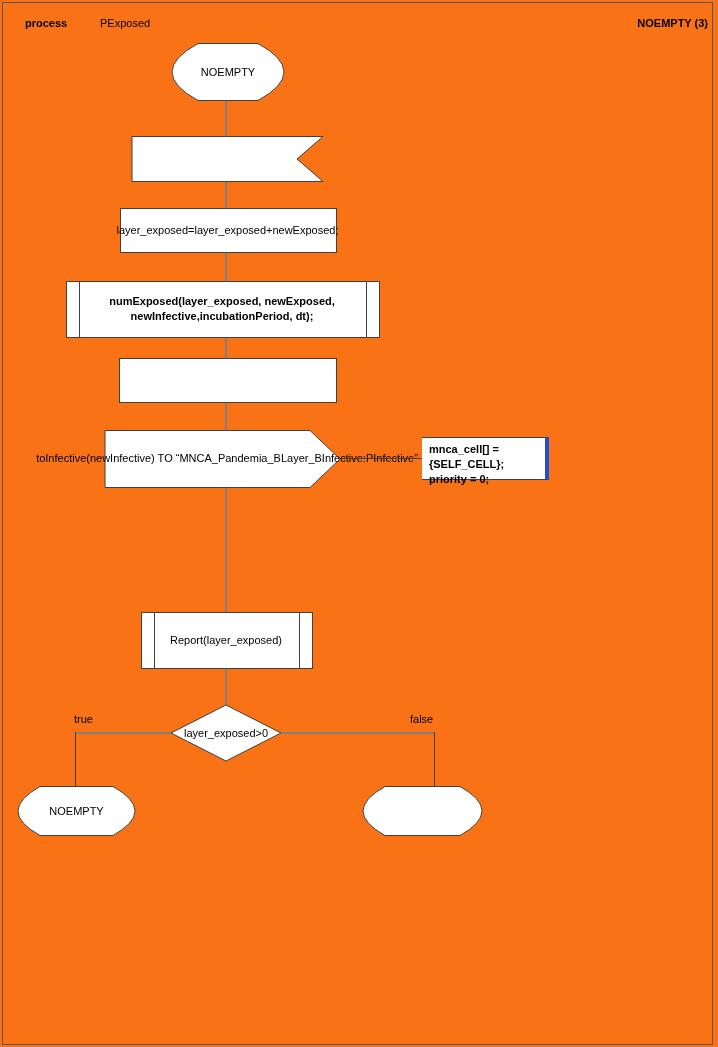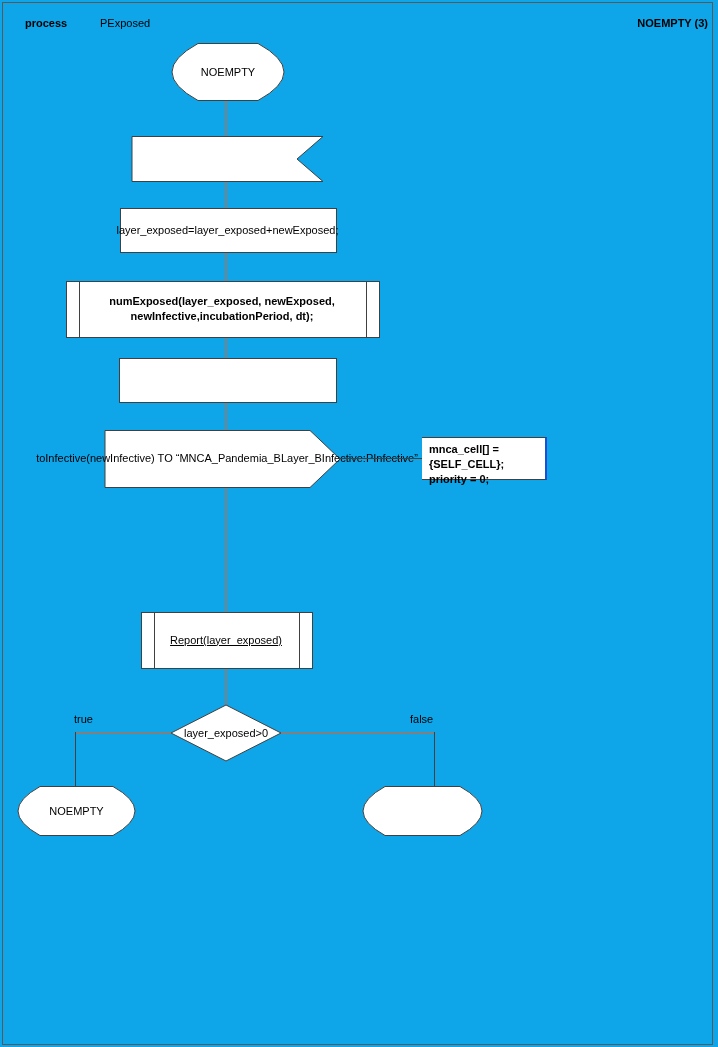--- a/index.html
+++ b/index.html
@@ -1,17 +1,17 @@
 <!DOCTYPE html>
 <html><head>
 <meta charset="utf-8">
 <style>
   html,body{margin:0;padding:0;background:#fff;}
   #canvas{
-    position:relative;width:718px;height:1047px;background:#0ea5e9;
+    position:relative;width:718px;height:1047px;background:#f97316;
     font-family:"Liberation Sans", sans-serif;color:#000;overflow:hidden;
   }
   .lbl{
     position:absolute;display:flex;align-items:center;justify-content:center;
     font-size:11px;line-height:1.35;color:#000;text-align:center;z-index:2;
   }
   .pre{white-space:pre-line;font-weight:bold;}
   .nowrap{white-space:nowrap;}
   .bold{font-weight:bold;}
   #page-border{
@@ -23,21 +23,21 @@
     position:absolute;background:#fff;border:1px solid #404040;z-index:1;
   }
   .proc::before,.proc::after{
     content:"";position:absolute;top:0;bottom:0;width:0;
     border-left:1px solid #404040;
   }
   .proc::before{left:12px;}
   .proc::after{right:12px;}
   .comment{
     position:absolute;background:#fff;z-index:1;
-    border-top:1px solid #404040;border-right:2px solid #1d4ed8;border-bottom:1px solid #404040;
+    border-top:1px solid #404040;border-right:4px solid #1d4ed8;border-bottom:1px solid #404040;
   }
   .comment .lbl{position:static;display:block;text-align:left;padding:4px 6px 0 7px;}
   #strike-line{
     position:absolute;left:339px;top:458px;width:83px;height:0;
     border-top:1px solid #404040;z-index:3;
   }
 </style>
 </head>
 <body>
 
@@ -95,21 +95,21 @@
 
 
   <div class="lbl" style="left:120px;top:208px;width:215px;height:44px;">layer_exposed=layer_exposed+newExposed;</div>
 
   <div class="lbl pre" style="left:66px;top:281px;width:312px;height:55px;">numExposed(layer_exposed, newExposed,
 newInfective,incubationPeriod, dt);</div>
 
 
   <div class="lbl nowrap" style="left:0px;top:451px;width:454px;height:15px;">toInfective(newInfective) TO “MNCA_Pandemia_BLayer_BInfective:PInfective”</div>
 
-  <div class="lbl" style="left:141px;top:612px;width:170px;height:56px;text-decoration:underline;">Report(layer_exposed)</div>
+  <div class="lbl" style="left:141px;top:612px;width:170px;height:56px;">Report(layer_exposed)</div>
 
   <div class="lbl" style="left:171px;top:726px;width:110px;height:15px;">layer_exposed&gt;0</div>
 
   <div class="lbl" style="left:74px;top:712px;width:40px;height:14px;justify-content:flex-start;">true</div>
 
   <div class="lbl" style="left:410px;top:712px;width:40px;height:14px;justify-content:flex-start;">false</div>
 
   <div class="lbl" style="left:18px;top:786px;width:117px;height:50px;">NOEMPTY</div>
 
 

